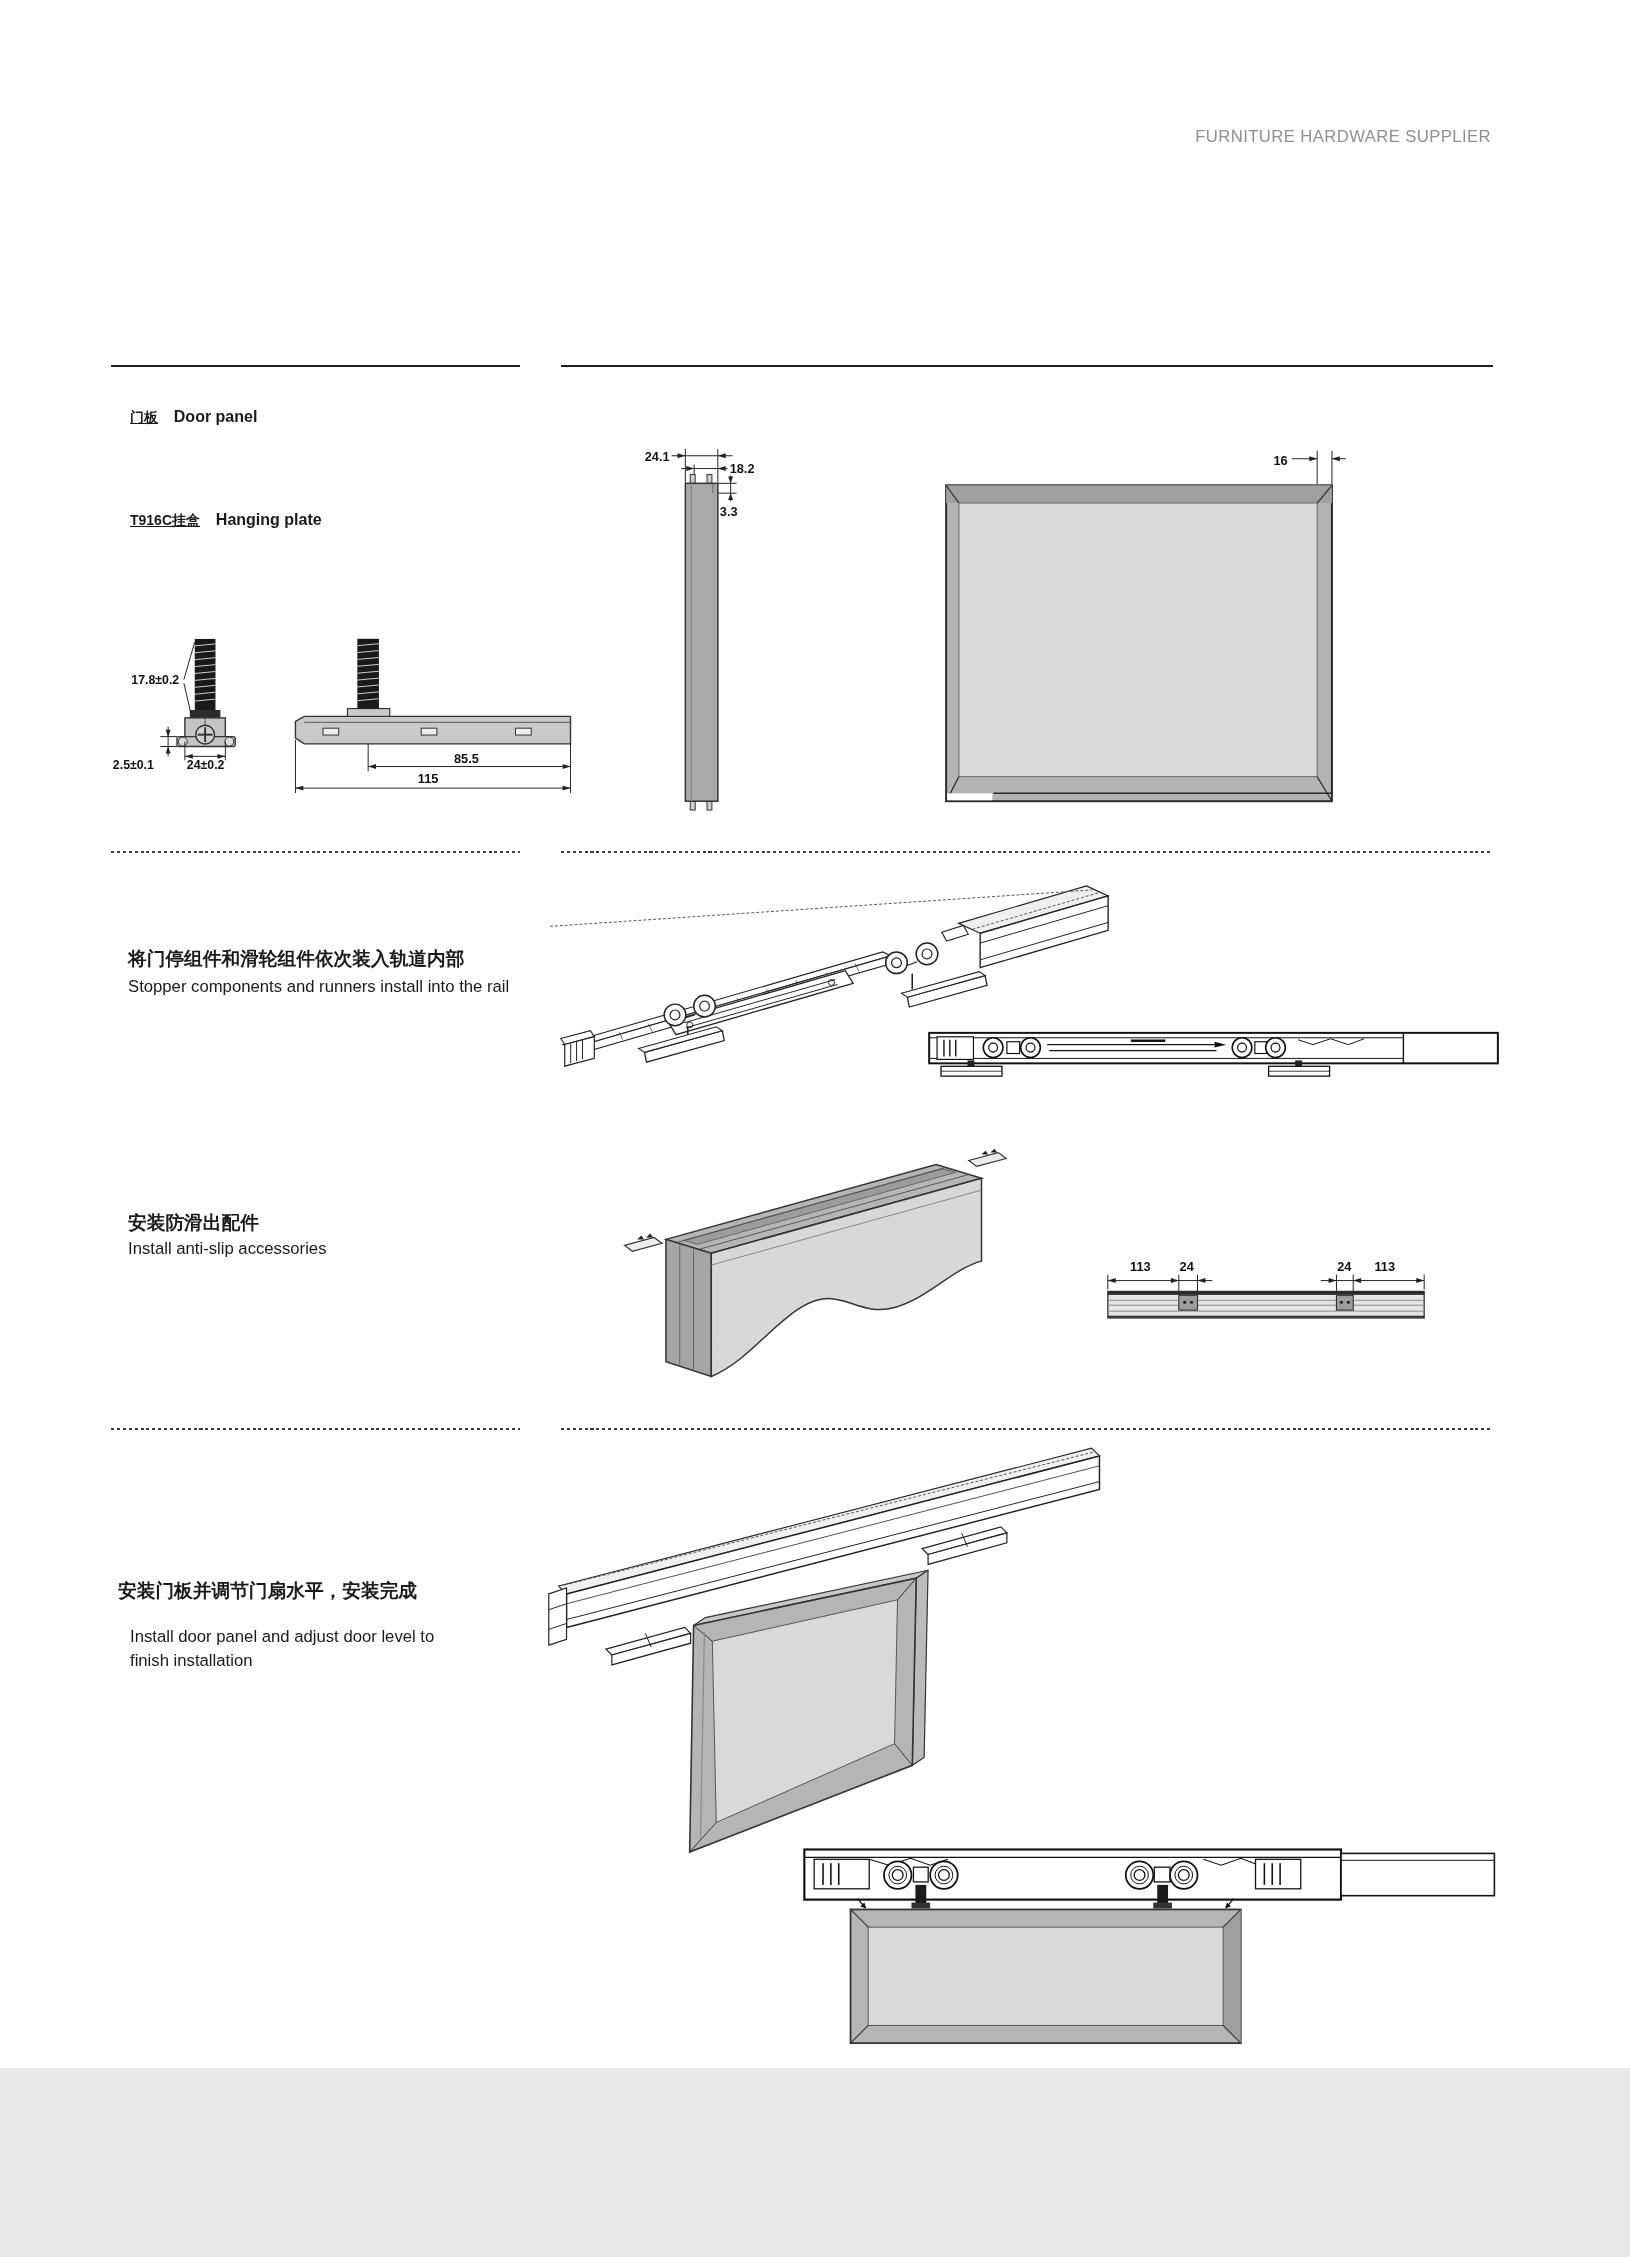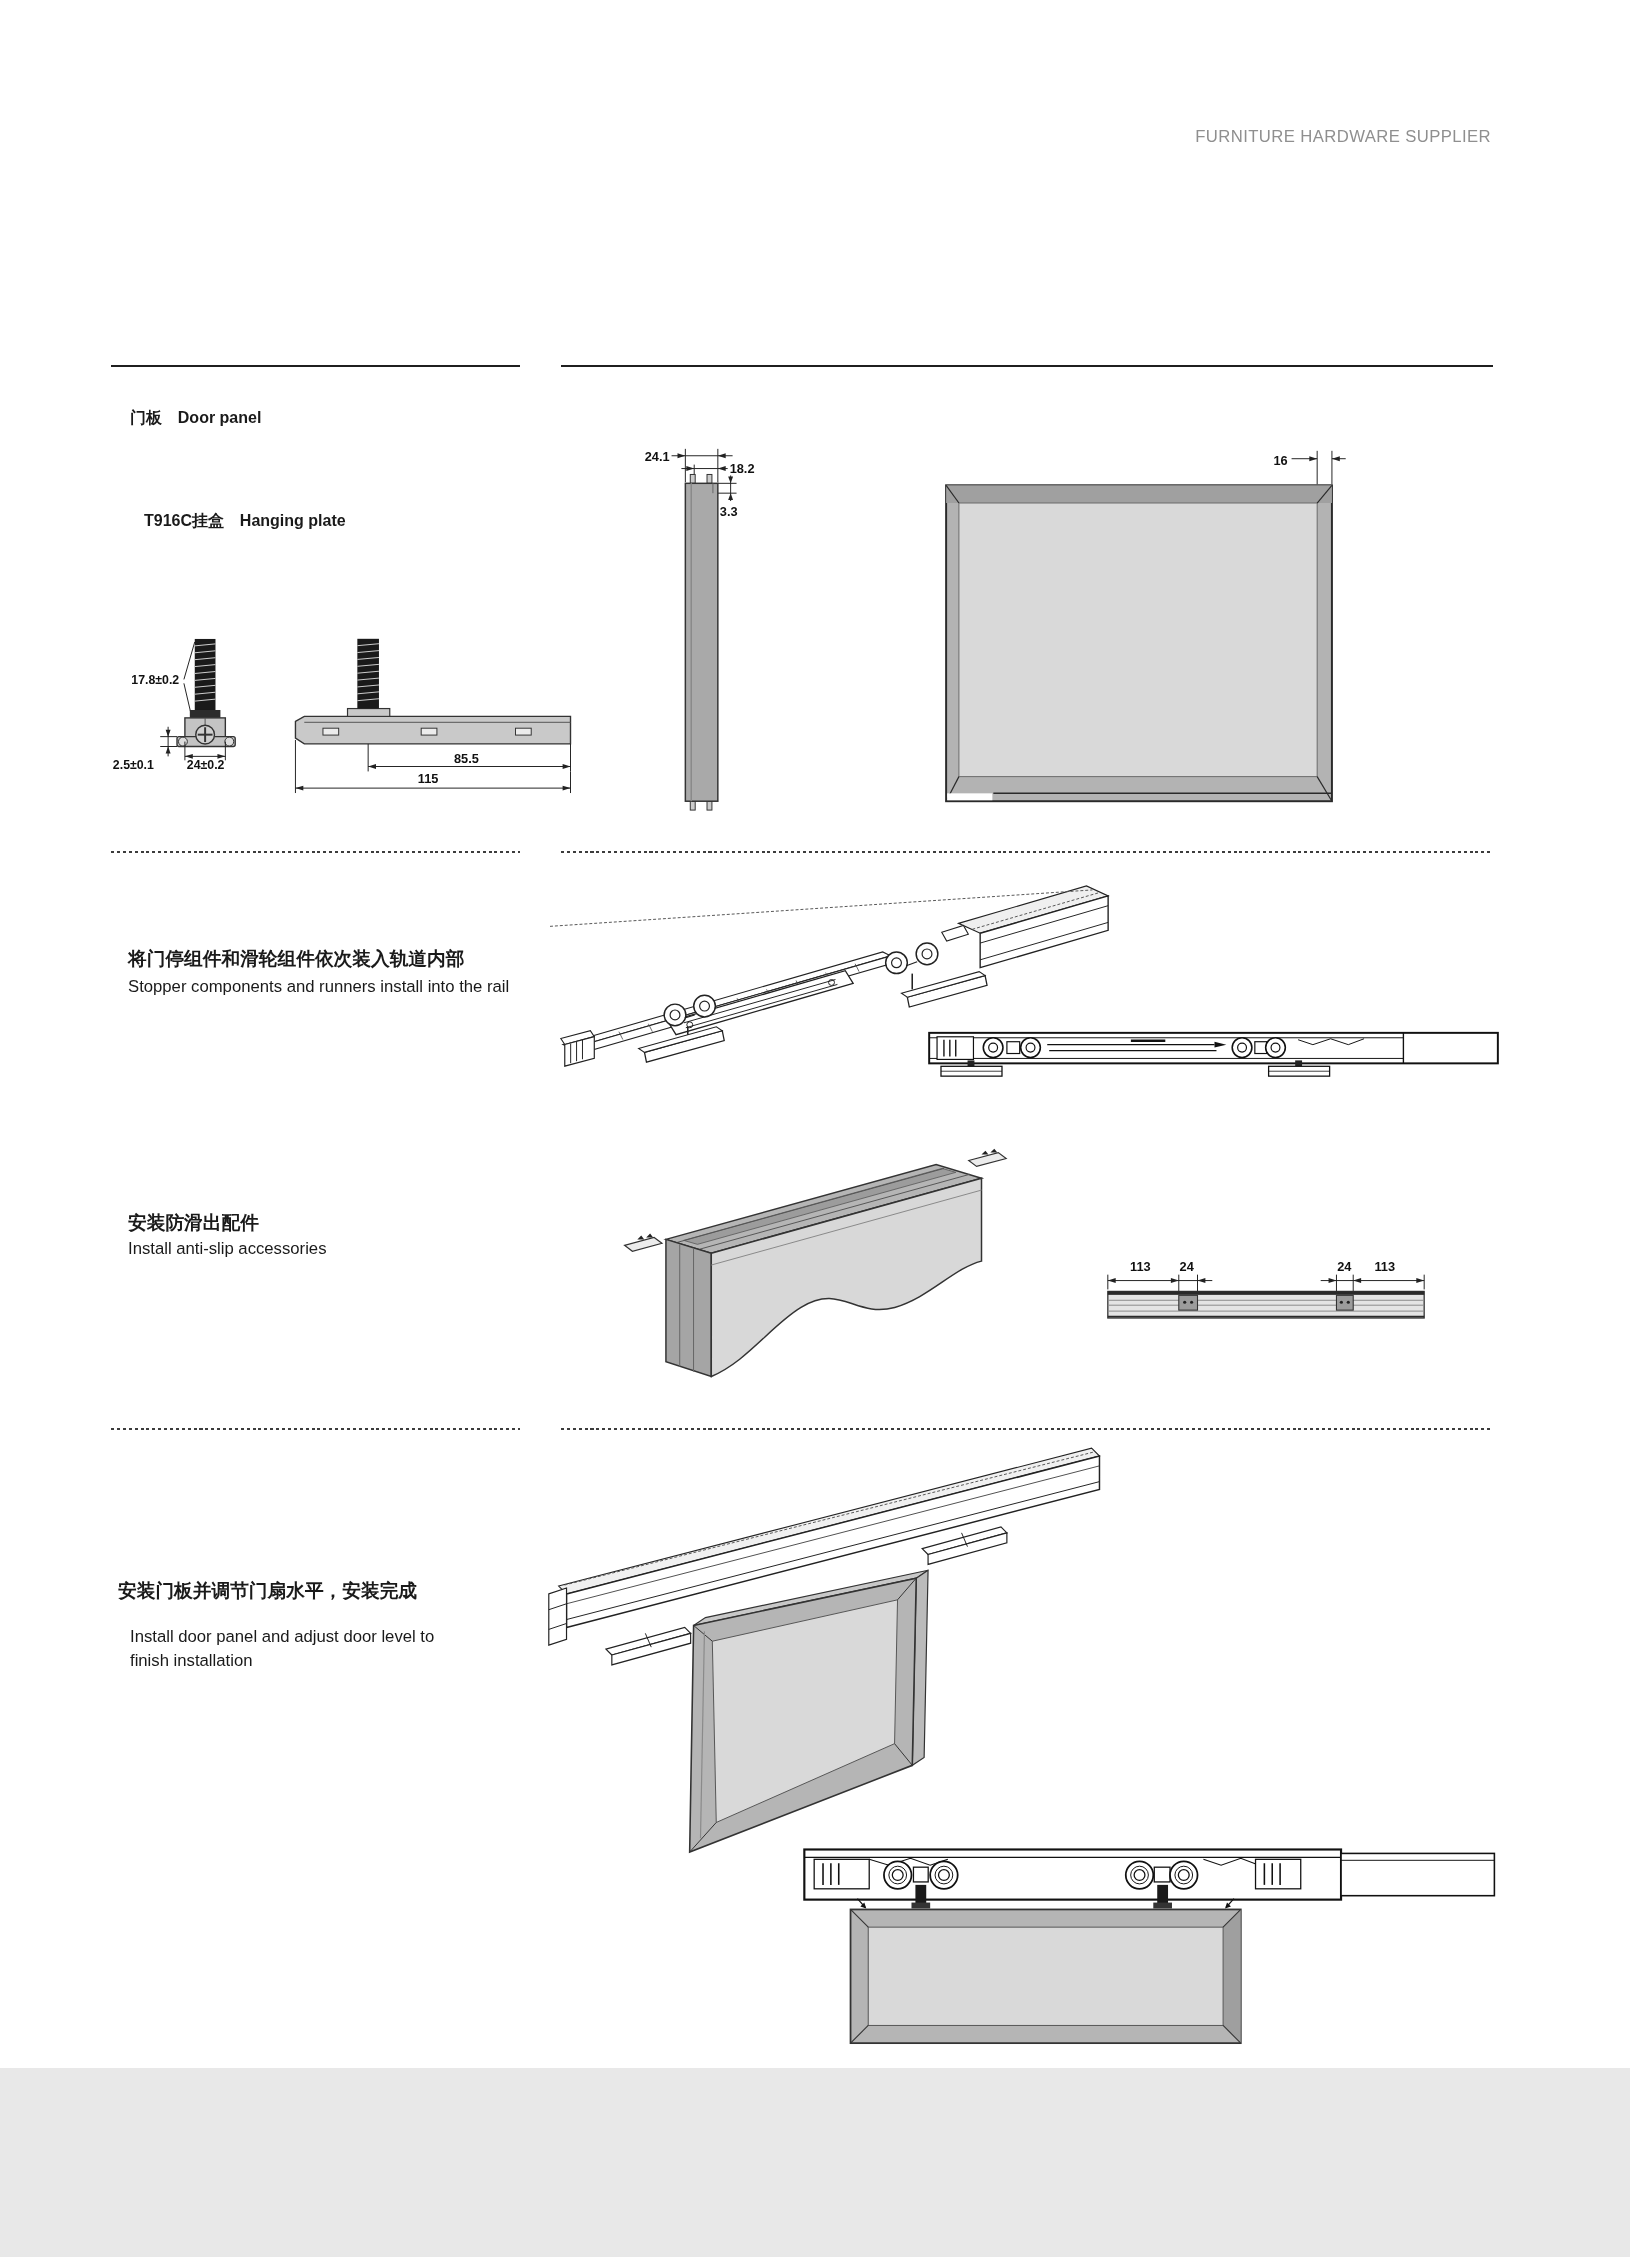--- a/index.html
+++ b/index.html
@@ -12,21 +12,21 @@
   .hdr {
     top:127px; left:887px; width:604px; text-align:right;
     font-size:16.7px; letter-spacing:0.4px; color:#8f8f8f; font-weight:400;
   }
   .rule { height:2px; background:#1f1f1f; }
   .rule-dash {
     height:2px;
     background-image:repeating-linear-gradient(to right,#3c3c3c 0 3px,transparent 3px 5.9px);
   }
   .title-row { display:flex; gap:15.8px; align-items:baseline; }
-  .t-cn { font-size:16px; font-weight:700; }
+  .t-cn { font-size:14px; font-weight:700;text-decoration:underline; }
   .t-en { font-size:16px; font-weight:700; }
   .step-cn { font-size:18.7px; font-weight:700; }
   .step-en { font-size:16.7px; font-weight:400; line-height:23.6px; }
   .footer {
     top:2101px; left:985px; width:508px; text-align:right;
     color:#8a8a8a; white-space:nowrap;
   }
   .footer .brand { font-weight:400; font-size:24px; letter-spacing:-1px; }
   .footer .brand-cn {
     font-size:12.8px; font-weight:700; background:#8a8a8a; color:#ffffff;
@@ -46,21 +46,21 @@
 
   <div class="abs hdr">FURNITURE HARDWARE SUPPLIER</div>
 
   <div class="abs rule" style="top:365px;left:111px;width:409px;"></div>
   <div class="abs rule" style="top:365px;left:561px;width:932px;"></div>
 
   <div class="abs title-row" style="top:408px;left:130px;">
     <span class="t-cn">门板</span>
     <span class="t-en">Door panel</span>
   </div>
-  <div class="abs title-row" style="top:511px;left:144px;">
+  <div class="abs title-row" style="top:511px;left:130px;">
     <span class="t-cn">T916C挂盒</span>
     <span class="t-en">Hanging plate</span>
   </div>
 
   <svg class="abs" style="top:628px;left:103px;" width="148" height="163" viewBox="0 0 150 165">
 
     <line x1="82" y1="52" x2="93" y2="14" stroke="#222" stroke-width="1"></line>
     <line x1="82" y1="56" x2="89" y2="86" stroke="#222" stroke-width="1"></line>
 
     <g>

